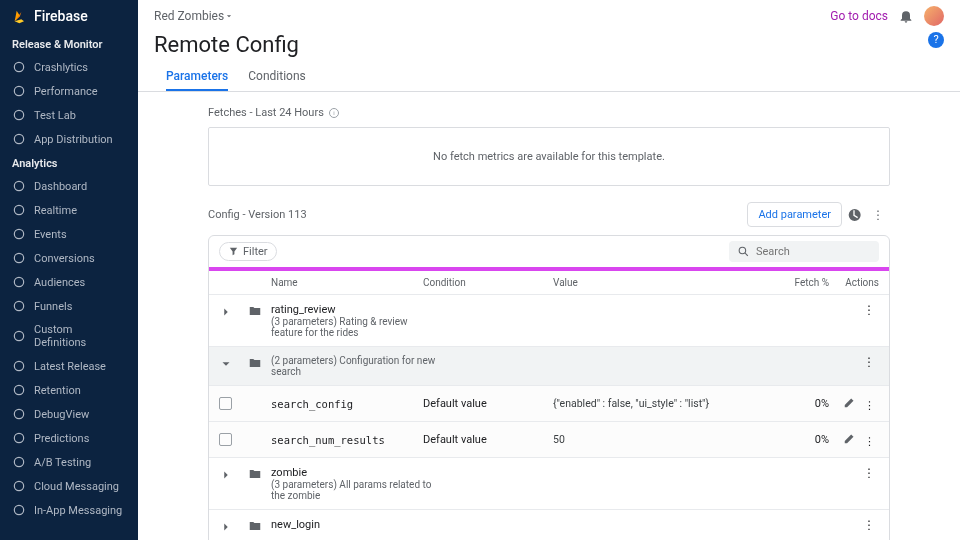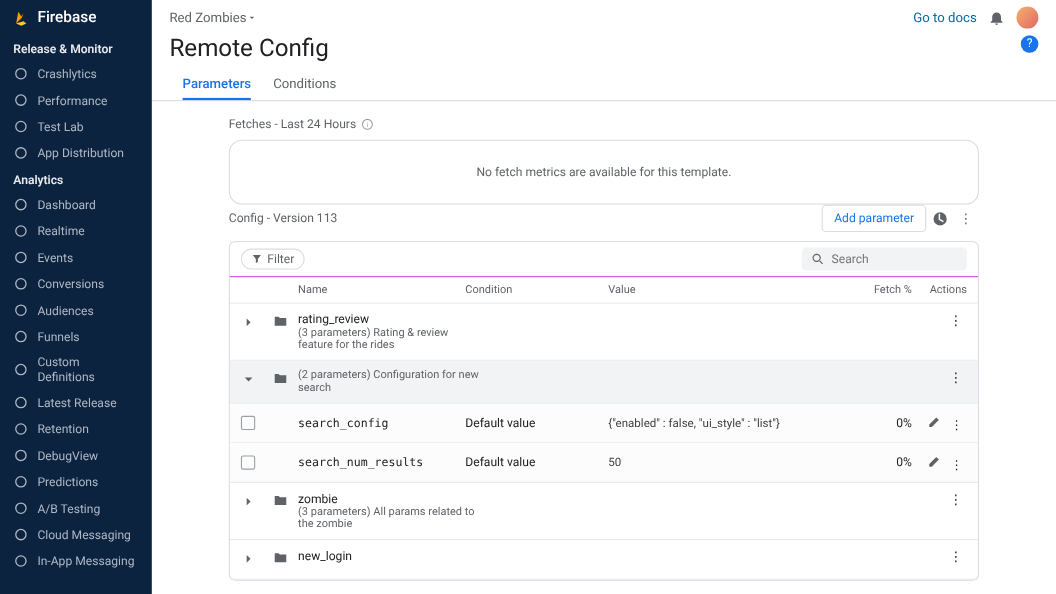--- a/index.html
+++ b/index.html
@@ -7,37 +7,37 @@
 .sidebar{width:138px;background:#0c2340;color:#fff;flex-shrink:0;display:flex;flex-direction:column;position:relative}
 .sb-logo{display:flex;align-items:center;gap:6px;padding:8px 12px;font-size:14px;font-weight:500}
 .fb-icon{width:16px;height:16px}
 .sb-section{padding:6px 12px 4px;font-size:11px;font-weight:600;color:#e8eaed}
 .sb-item{display:flex;align-items:center;gap:8px;padding:5px 12px;font-size:11px;color:#b0b8c4;cursor:pointer}
 .sb-item svg{width:14px;height:14px;flex-shrink:0}
 .main{flex:1;display:flex;flex-direction:column;background:#fff;overflow:hidden}
 .topbar{display:flex;align-items:center;padding:6px 16px;gap:10px}
 .proj{font-size:12px;color:#5f6368;display:flex;align-items:center;gap:0}
 .spacer{flex:1}
-.docs-link{color:#0369a1;font-size:12px}
+.docs-link{color:#a21caf;font-size:12px}
 .avatar{width:20px;height:20px;border-radius:50%;background:linear-gradient(135deg,#f6b26b,#e06666)}
 .bell{width:16px;height:16px}
 .title{font-size:22px;font-weight:400;padding:0 16px 6px;color:#202124}
 .tabs{display:flex;gap:20px;padding:0 28px;border-bottom:1px solid #dadce0}
 .tab{padding:6px 0;font-size:12px;color:#5f6368;cursor:pointer}
 .tab.active{color:#1a73e8;border-bottom:2px solid #1a73e8;font-weight:500}
 .help-circle{position:absolute;right:16px;top:32px;width:16px;height:16px;background:#1a73e8;border-radius:50%;color:#fff;font-size:11px;text-align:center;line-height:16px}
 .content{flex:1;padding:14px 70px 0;overflow:auto;position:relative}
 .fetches-label{font-size:11px;color:#5f6368;margin-bottom:8px;display:flex;align-items:center;gap:4px}
-.metrics-card{border:1px solid #dadce0;border-radius:12px;padding:22px;text-align:center;font-size:11px;color:#5f6368;}
+.metrics-card{border:1px solid #dadce0;border-radius:2px;padding:22px;text-align:center;font-size:11px;color:#5f6368;margin-bottom:16px}
 .config-header{display:flex;align-items:center;margin-bottom:8px}
 .config-title{font-size:11px;color:#5f6368}
 .add-param{border:1px solid #dadce0;border-radius:4px;padding:5px 10px;color:#1a73e8;font-size:11px;cursor:pointer;background:#fff}
 .icon-btn{width:24px;height:24px;display:inline-flex;align-items:center;justify-content:center;cursor:pointer;color:#5f6368}
 .table-card{border:1px solid #dadce0;border-radius:6px;overflow:visible}
-.table-toolbar{display:flex;align-items:center;padding:5px 10px;border-bottom:1px solid #d946ef;gap:8px}
+.table-toolbar{display:flex;align-items:center;padding:5px 10px;border-bottom:4px solid #d946ef;gap:8px}
 .filter-chip{display:flex;align-items:center;gap:4px;border:1px solid #dadce0;border-radius:12px;padding:2px 8px;font-size:11px;color:#5f6368}
 .search-box{display:flex;align-items:center;gap:6px;background:#f1f3f4;border-radius:4px;padding:4px 8px;min-width:150px;margin-left:auto}
 .search-box input{border:none;background:transparent;outline:none;font-size:11px;width:110px}
 .thead{display:flex;padding:6px 10px;font-size:10px;color:#5f6368;border-bottom:1px solid #e8eaed}
 .col-exp{width:28px}
 .col-icon{width:24px}
 .col-name{width:152px}
 .col-cond{width:130px}
 .col-val{flex:1}
 .col-fetch{width:52px;text-align:right}

